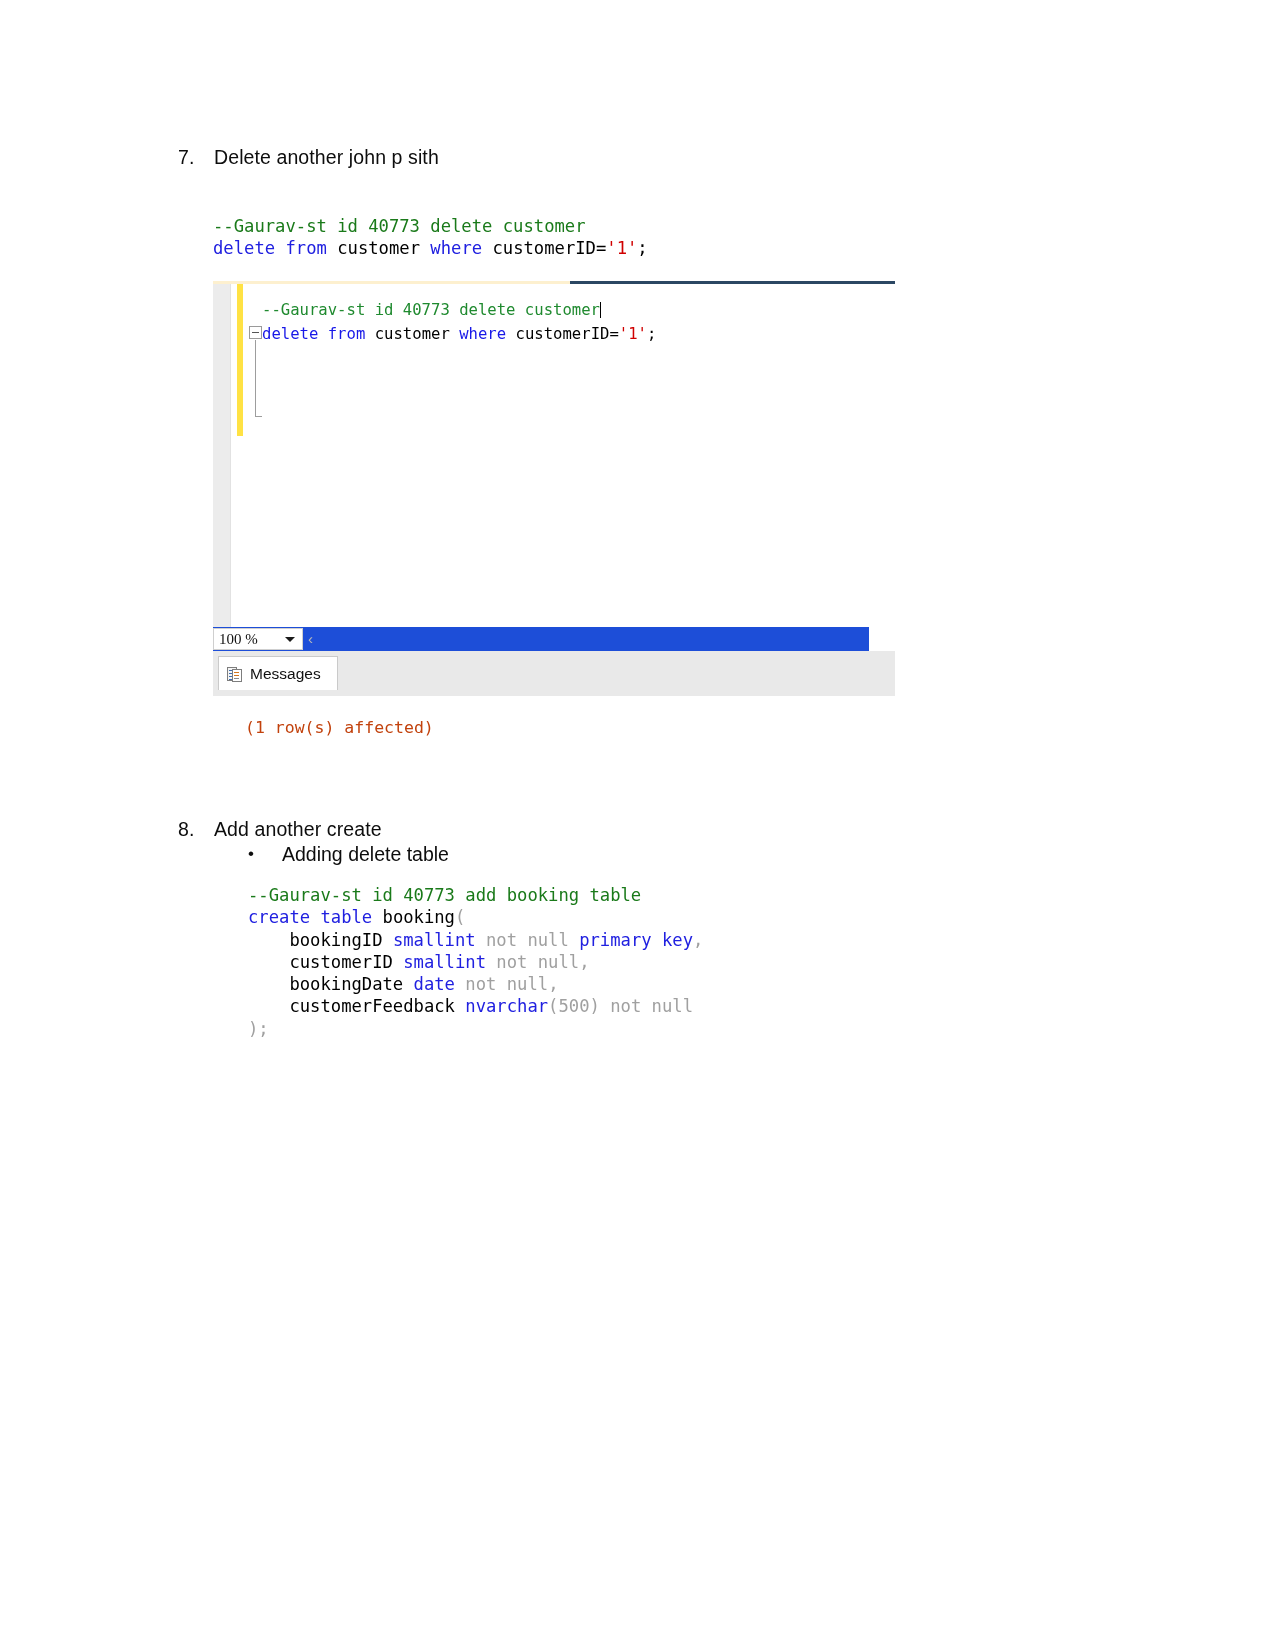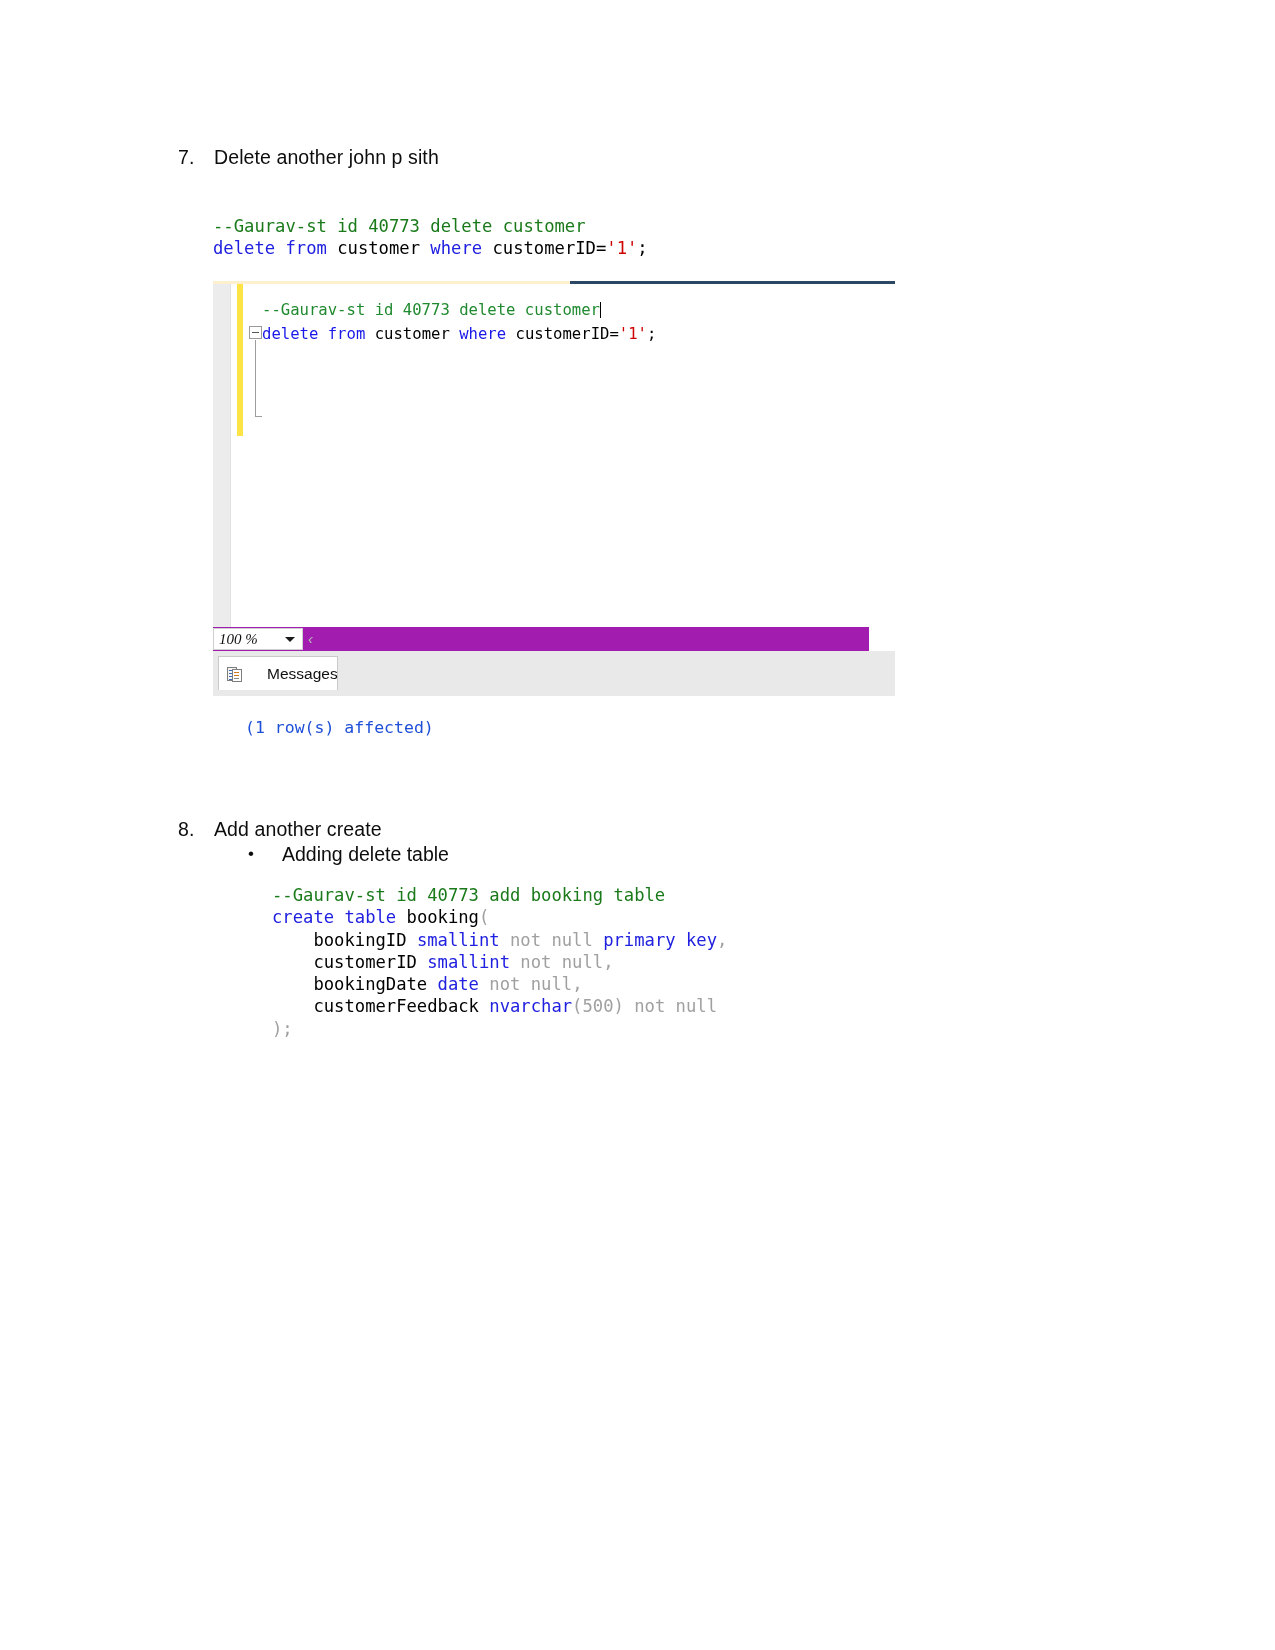--- a/index.html
+++ b/index.html
@@ -176,22 +176,21 @@
     background: #000000;
     vertical-align: -3px;
     margin-left: 0px;
   }
   
   .ssms-zoombar {
     position: absolute;
     left: 0; top: 350px;
     width: 656px;
     height: 24px;
-    background: #a21caf;
-    font-style: italic;
+    background: #1d4ed8;
   }
   .ssms-zoom-combo {
     position: absolute;
     left: 0px; top: 1px;
     width: 90px;
     height: 22px;
     background: #ffffff;
     border: 1px solid #cfcfcf;
     box-sizing: border-box;
     display: flex;
@@ -230,21 +229,21 @@
     position: absolute;
     left: 5px; top: 5px;
     width: 120px;
     height: 34px;
     background: #ffffff;
     border: 1px solid #cacaca;
     border-bottom: none;
     box-sizing: border-box;
     display: flex;
     align-items: center;
-    gap: 24px;
+    gap: 7px;
     padding-left: 8px;
     font-family: "Liberation Sans", sans-serif;
     font-size: 15.5px;
     color: #111111;
   }
   .ssms-tab-icon {
     position: relative;
     width: 16px;
     height: 16px;
     flex: 0 0 16px;
@@ -282,21 +281,21 @@
     box-shadow: 0 3px 0 #d3771f, 0 6px 0 #8c8c8c;
   }
 
   
   .msg-text {
     position: absolute;
     left: 245px;
     top: 718px;
     font-family: "DejaVu Sans Mono", "Liberation Mono", monospace;
     font-size: 16.5px;
-    color: #1d4ed8;
+    color: #c2410c;
     white-space: pre;
   }
 </style>
 </head>
 <body>
 
 <div class="page">
 
   <div class="list-item" style="left:178px; top:144px;">
     <span class="list-num">7.</span>
@@ -346,21 +345,21 @@
   <div class="list-item" style="left:178px; top:816px;">
     <span class="list-num">8.</span>
     <span class="list-text">Add another create</span>
   </div>
 
   <div class="bullet-item" style="left:248px; top:841px;">
     <span class="bullet-dot">•</span>
     <span class="list-text">Adding delete table</span>
   </div>
 
-  <div class="sql-block" style="left:248px; top:884px;margin-left:24px;"><span class="cmt">--Gaurav-st id 40773 add booking table</span>
+  <div class="sql-block" style="left:248px; top:884px;"><span class="cmt">--Gaurav-st id 40773 add booking table</span>
 <span class="kw">create table</span><span class="pun"> booking</span><span class="gry">(</span>
 <span class="pun">    bookingID </span><span class="kw">smallint</span><span class="gry"> not null </span><span class="kw">primary key</span><span class="gry">,</span>
 <span class="pun">    customerID </span><span class="kw">smallint</span><span class="gry"> not null</span><span class="kw"></span><span class="gry">,</span>
 <span class="pun">    bookingDate </span><span class="kw">date</span><span class="gry"> not null</span><span class="kw"></span><span class="gry">,</span>
 <span class="pun">    customerFeedback </span><span class="kw">nvarchar</span><span class="gry">(500)</span><span class="gry"> not null</span><span class="gry"></span>
 <span class="gry">);</span></div>
 
 </div>
 
 </body></html>

